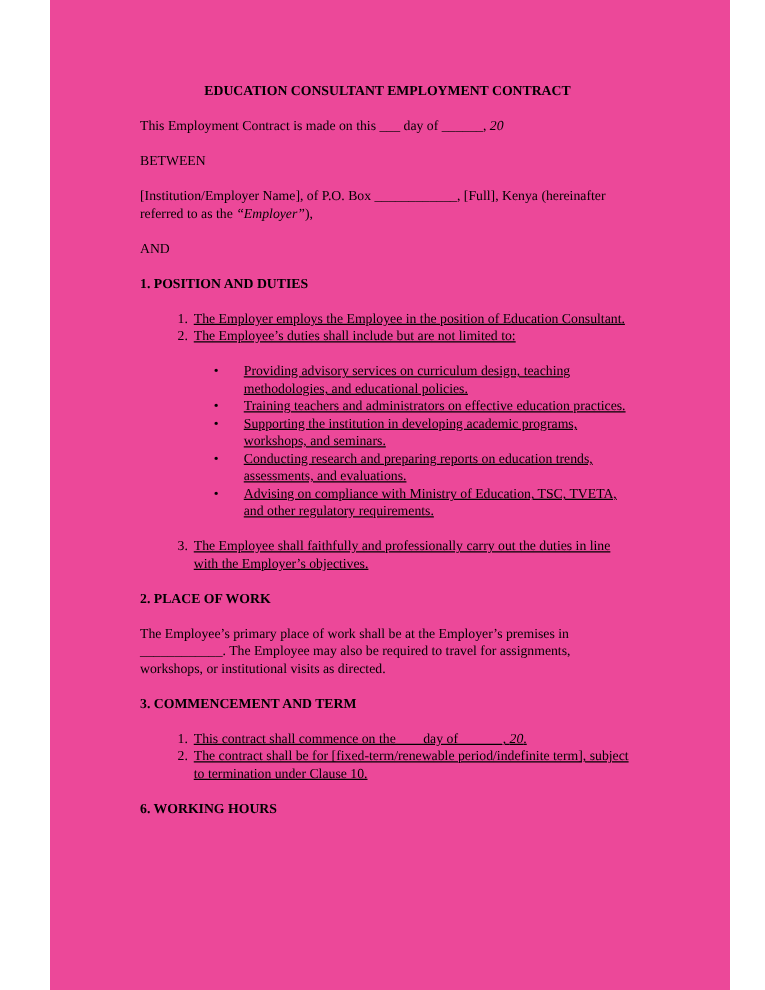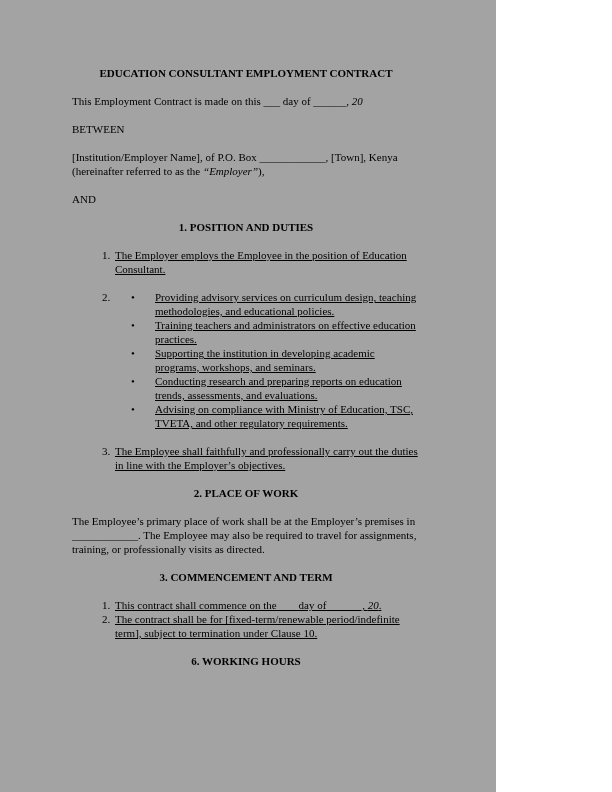--- a/index.html
+++ b/index.html
@@ -1,42 +1,42 @@
 <!DOCTYPE html>
 <html><head>
 <meta charset="utf-8">
 <style>
   html, body { margin: 0; padding: 0; background: #ffffff; }
   .page {
     position: relative;
-    width: 496px;
+    width: 544px;
     height: 792px;
     box-sizing: border-box;
     padding: 66px 76px 40px 72px;
-    background: #a3a3a3;
+    background: #ec4899;
     color: #000000;
     font-family: "Liberation Serif", serif;
     font-size: 11px;
     line-height: 14px;
     overflow: hidden;
+    margin-left: 40px;
   }
   .doc-title {
     margin: 0 0 14px 0;
     font-size: 11px;
     line-height: 14px;
     font-weight: bold;
     text-align: center;
   }
   p { margin: 0 0 14px 0; }
   .section-heading {
     margin: 0 0 14px 0;
     font-size: 11px;
     line-height: 14px;
     font-weight: bold;
-    text-align: center;
   }
   ol.num-list {
     margin: 0 0 14px 0;
     padding-left: 41px;
     list-style: decimal;
   }
   ol.num-list > li { margin: 0; padding-left: 2px; text-decoration: underline; }
   ul.bullet-list {
     list-style: none;
     margin: 14px 0 14px 0;
@@ -55,44 +55,45 @@
 <body>
 
 <div class="page">
 
   <h1 class="doc-title">EDUCATION CONSULTANT EMPLOYMENT CONTRACT</h1>
 
   <p><span>This Employment Contract is made on this ___ day of ______, </span><span class="it">20</span></p>
 
   <p>BETWEEN</p>
 
-  <p><span>[Institution/Employer Name], of P.O. Box ____________, [Town], Kenya (hereinafter referred to as the </span><span class="it">“Employer”</span><span>),</span></p>
+  <p><span>[Institution/Employer Name], of P.O. Box ____________, [Full], Kenya (hereinafter referred to as the </span><span class="it">“Employer”</span><span>),</span></p>
 
   <p>AND</p>
 
 
   <h2 class="section-heading">1. POSITION AND DUTIES</h2>
 
   <ol class="num-list">
     <li>The Employer employs the Employee in the position of Education Consultant.</li>
     <li>
+      <span>The Employee’s duties shall include but are not limited to:</span>
       <ul class="bullet-list">
         <li>Providing advisory services on curriculum design, teaching methodologies, and educational policies.</li>
         <li>Training teachers and administrators on effective education practices.</li>
         <li>Supporting the institution in developing academic programs, workshops, and seminars.</li>
         <li>Conducting research and preparing reports on education trends, assessments, and evaluations.</li>
         <li>Advising on compliance with Ministry of Education, TSC, TVETA, and other regulatory requirements.</li>
       </ul>
     </li>
     <li>The Employee shall faithfully and professionally carry out the duties in line with the Employer’s objectives.</li>
   </ol>
 
   <h2 class="section-heading">2. PLACE OF WORK</h2>
 
-  <p>The Employee’s primary place of work shall be at the Employer’s premises in ____________. The Employee may also be required to travel for assignments, training, or professionally visits as directed.</p>
+  <p>The Employee’s primary place of work shall be at the Employer’s premises in ____________. The Employee may also be required to travel for assignments, workshops, or institutional visits as directed.</p>
 
   <h2 class="section-heading">3. COMMENCEMENT AND TERM</h2>
 
   <ol class="num-list">
     <li><span>This contract shall commence on the ___ day of ______, </span><span class="it">20</span><span>.</span></li>
     <li>The contract shall be for [fixed-term/renewable period/indefinite term], subject to termination under Clause 10.</li>
   </ol>
 
   <h2 class="section-heading">6. WORKING HOURS</h2>
 

